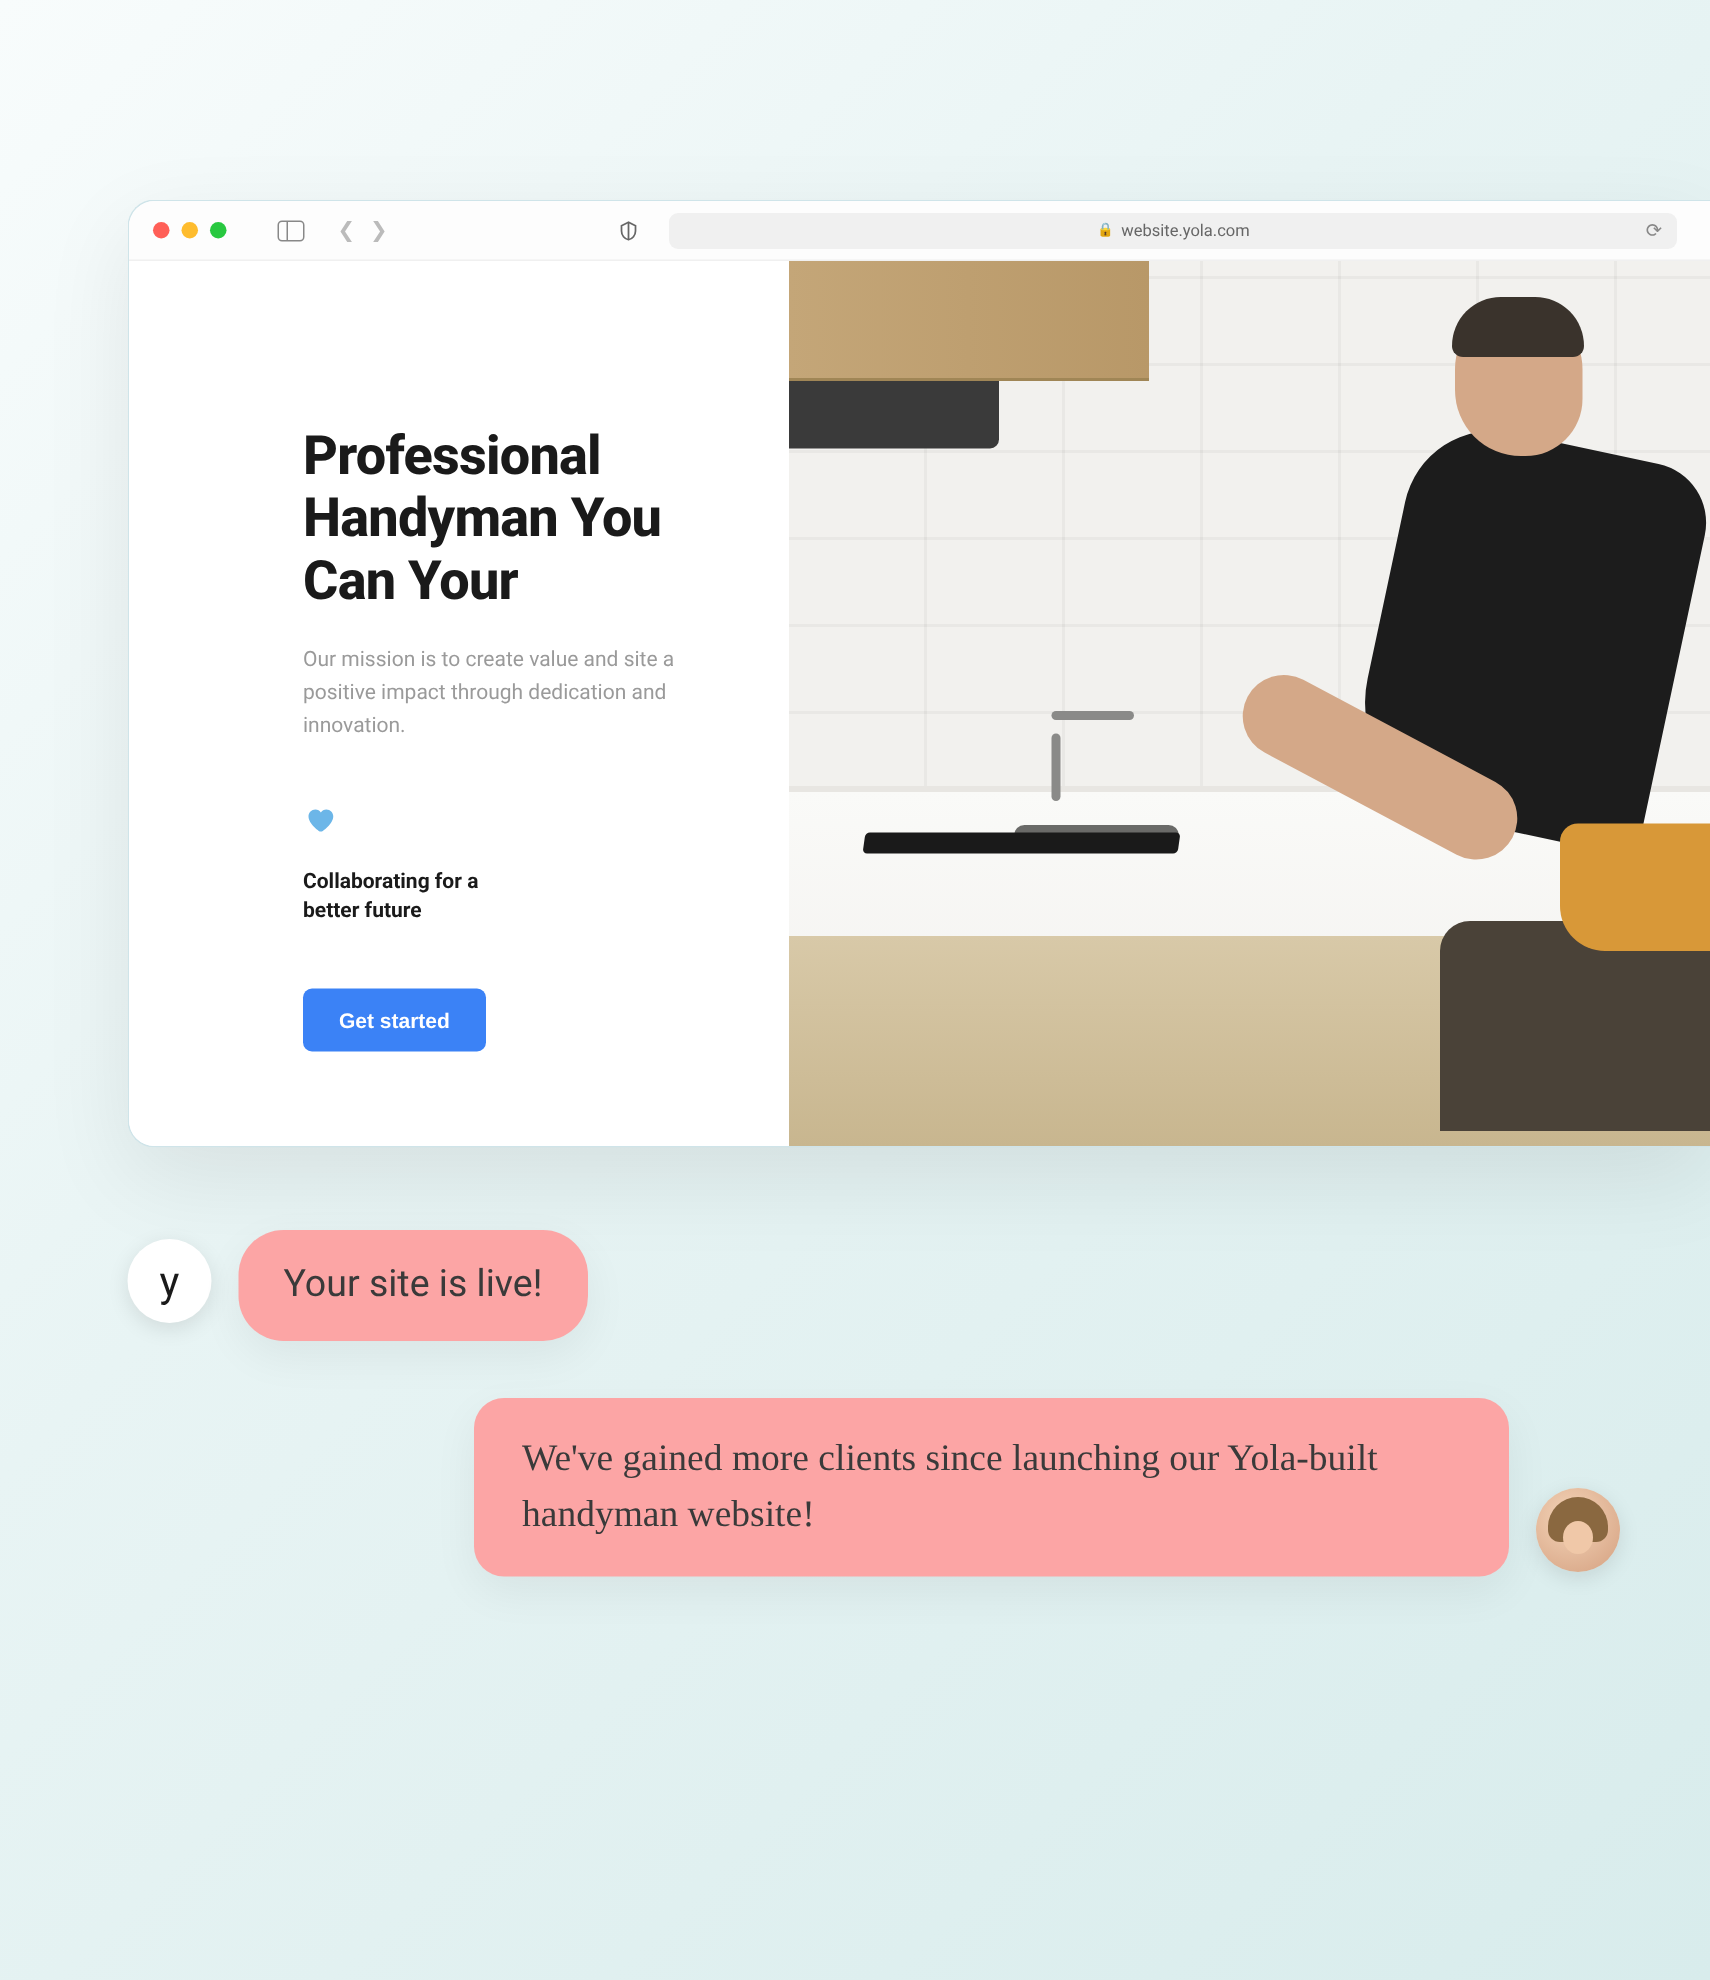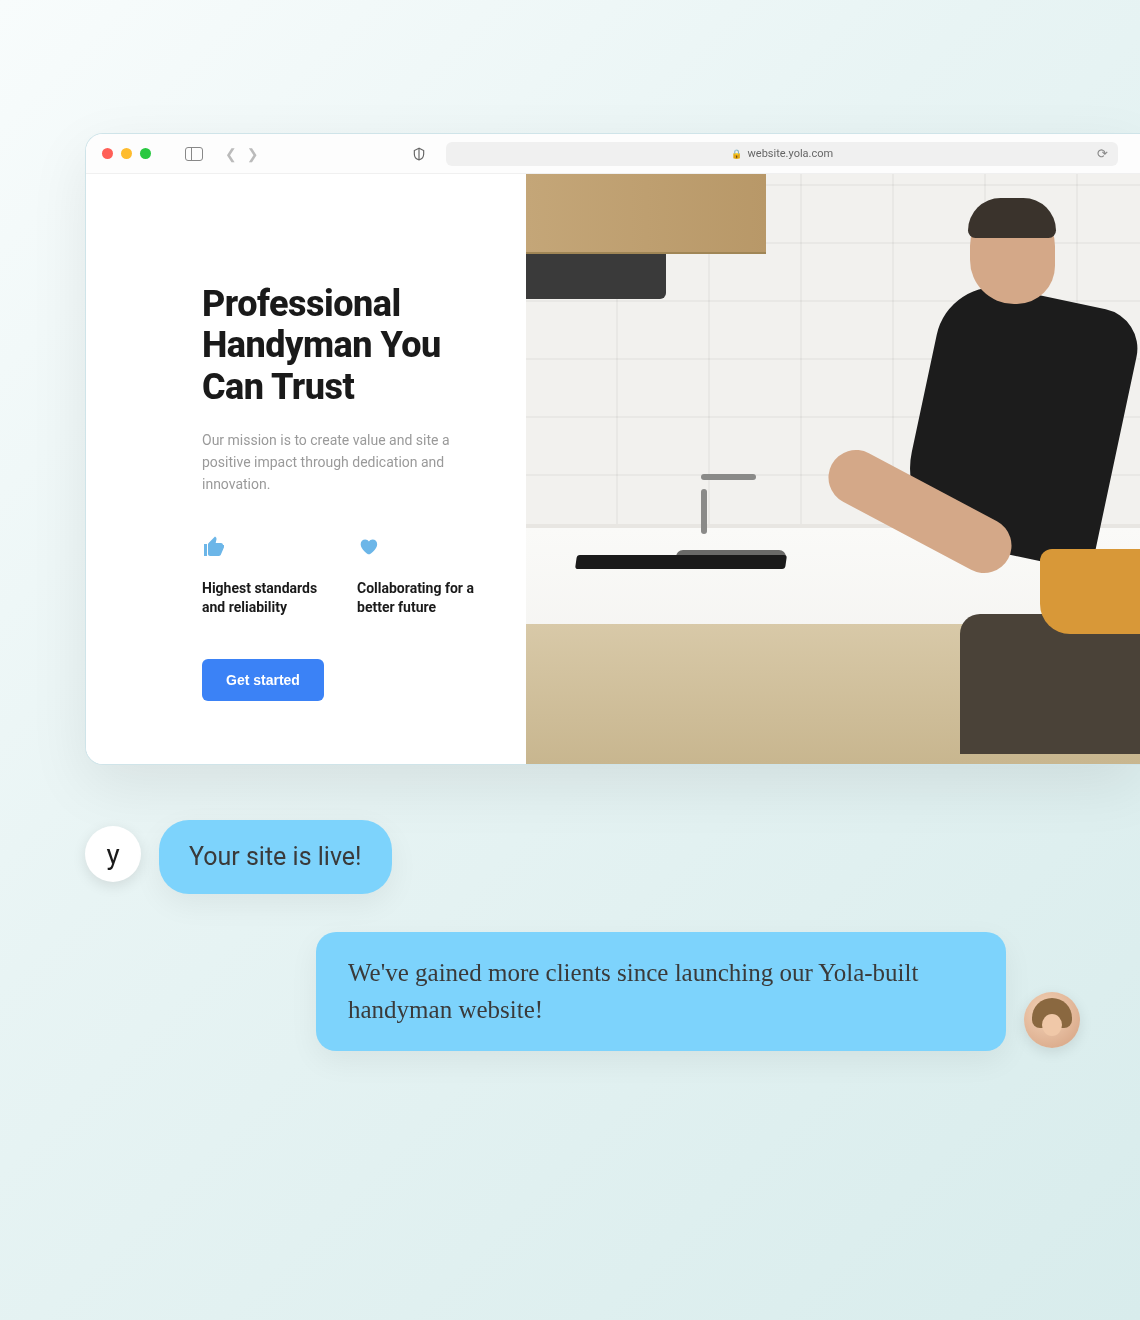--- a/index.html
+++ b/index.html
@@ -317,21 +317,21 @@
 .avatar-user::after {
   content: '';
   position: absolute;
   top: 22px; left: 18px;
   width: 20px; height: 22px;
   background: #f0c8a8;
   border-radius: 50%;
 }
 
 .bubble {
-  background: #7dd3fc;
+  background: #fca5a5;
   border-radius: 20px;
   padding: 22px 32px;
   font-size: 25px;
   color: #3a3a3a;
   line-height: 1.5;
   box-shadow: 0 10px 30px rgba(0,0,0,0.06);
 }
 .bubble-small { border-radius: 30px; padding: 18px 30px; }
 .bubble-large { max-width: 690px; font-family: Liberation Serif, serif; }
 .chat-row.right .avatar { margin-top: 60px; }
@@ -357,32 +357,24 @@
       </svg>
     <div class="address-bar">
       <span class="lock">🔒</span>
       <span>website.yola.com</span>
       <span class="reload">⟳</span>
     </div>
   </div>
 
   <div class="browser-content">
     <div class="content-left">
-      <h1 class="hero-title">Professional Handyman You Can Trust</h1>
+      <h1 class="hero-title">Professional Handyman You Can Your</h1>
       <p class="hero-sub">Our mission is to create value and site a positive impact through dedication and innovation.</p>
 
       <div class="features">
-        <div class="feature">
-          <div class="feature-icon">
-            <svg width="24" height="24" viewBox="0 0 24 24" fill="#6cb6e8">
-                <path d="M2 21h3V9H2v12zm19-11c0-1.1-.9-2-2-2h-5.3l.8-3.8V3.7c0-.4-.2-.8-.4-1.1L13 1.5 6.6 8c-.4.4-.6.9-.6 1.4V19c0 1.1.9 2 2 2h9c.8 0 1.5-.5 1.8-1.2l3-7c.1-.3.2-.5.2-.8v-2z"></path>
-              </svg>
-          </div>
-          <div class="feature-text">Highest standards and reliability</div>
-        </div>
         <div class="feature">
           <div class="feature-icon">
             <svg width="22" height="22" viewBox="0 0 24 24" fill="#6cb6e8">
                 <path d="M12 21s-8-5.3-8-11c0-2.8 2.2-5 5-5 1.7 0 3.2.9 4 2.2C13.8 5.9 15.3 5 17 5c2.8 0 5 2.2 5 5 0 5.7-8 11-8 11h-2z"></path>
               </svg>
           </div>
           <div class="feature-text">Collaborating for a better future</div>
         </div>
       </div>
 

